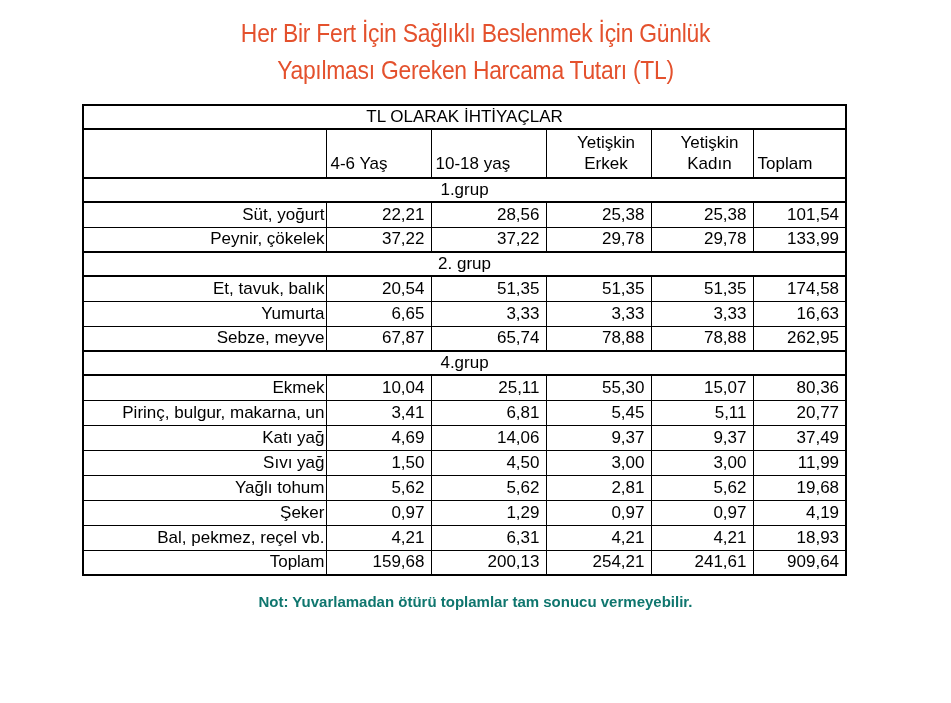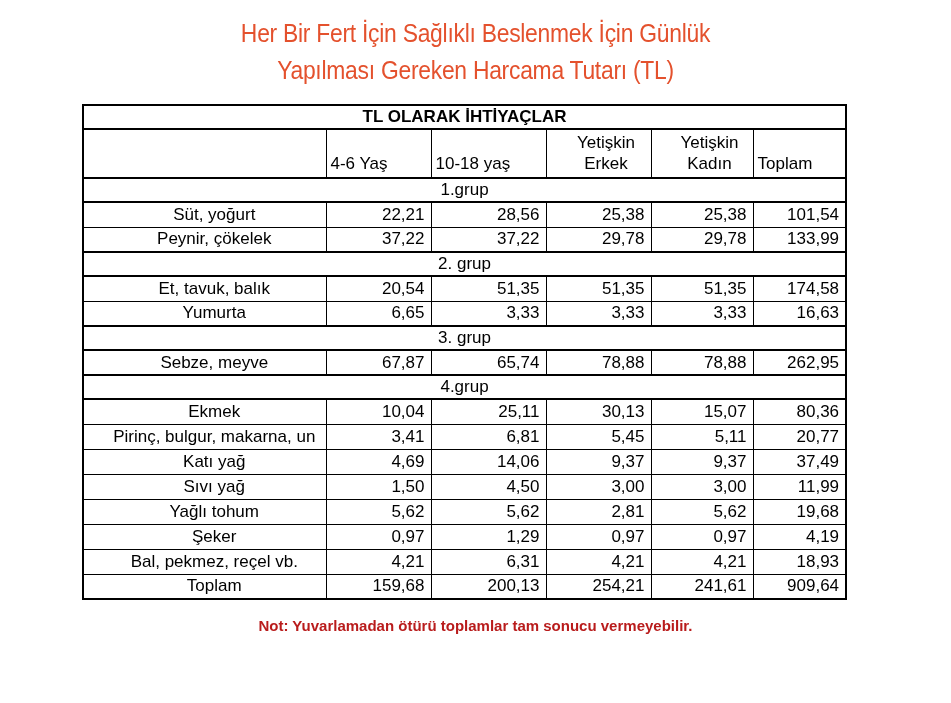--- a/index.html
+++ b/index.html
@@ -39,21 +39,21 @@
     font-size: 17px;
   }
   .needs-table td, .needs-table th {
     border: 1px solid #000;
     overflow: hidden;
     font-weight: normal;
   }
   tr.title-row th {
     border-bottom: 2px solid #000;
     height: 20px;
-    font-weight: bold;
+    font-weight: normal;
     font-size: 17px;
     text-align: center;
     vertical-align: middle;
   }
   tr.colhead-row th {
     height: 49px;
     vertical-align: bottom;
     text-align: left;
     padding: 0 0 3px 4px;
     white-space: pre-line;
@@ -65,28 +65,28 @@
   }
   tr.group-row td {
     border-top: 2px solid #000;
     border-bottom: 2px solid #000;
     text-align: center;
     height: 24px;
     vertical-align: middle;
     border-radius: 11px;
   }
   tr.data-row td, tr.total-row td { height: 25px; vertical-align: middle; }
-  td.lbl { text-align: center; padding-left: 20px; }
+  td.lbl { text-align: right; padding-left: 20px; }
   td.num { text-align: right; padding-right: 6px; }
   .note {
     margin-top: 17px;
     text-align: center;
     font-weight: bold;
     font-size: 15px;
-    color: #b91c1c;
+    color: #0f766e;
   }
 </style>
 </head>
 <body>
 
 <div class="page">
 
   <div class="titles" style="color: rgb(228, 81, 45);">
     <span class="title-line">Her Bir Fert İçin Sağlıklı Beslenmek İçin Günlük</span>
     <span class="title-line">Yapılması Gereken Harcama Tutarı (TL)</span>
@@ -148,39 +148,36 @@
           <td class="num">174,58</td>
         </tr>
         <tr class="data-row">
           <td class="lbl">Yumurta</td>
           <td class="num">6,65</td>
           <td class="num">3,33</td>
           <td class="num">3,33</td>
           <td class="num">3,33</td>
           <td class="num">16,63</td>
         </tr>
-        <tr class="group-row">
-          <td colspan="6">3. grup</td>
-        </tr>
         <tr class="data-row">
           <td class="lbl">Sebze, meyve</td>
           <td class="num">67,87</td>
           <td class="num">65,74</td>
           <td class="num">78,88</td>
           <td class="num">78,88</td>
           <td class="num">262,95</td>
         </tr>
         <tr class="group-row">
           <td colspan="6">4.grup</td>
         </tr>
         <tr class="data-row">
           <td class="lbl">Ekmek</td>
           <td class="num">10,04</td>
           <td class="num">25,11</td>
-          <td class="num">30,13</td>
+          <td class="num">55,30</td>
           <td class="num">15,07</td>
           <td class="num">80,36</td>
         </tr>
         <tr class="data-row">
           <td class="lbl">Pirinç, bulgur, makarna, un</td>
           <td class="num">3,41</td>
           <td class="num">6,81</td>
           <td class="num">5,45</td>
           <td class="num">5,11</td>
           <td class="num">20,77</td>

